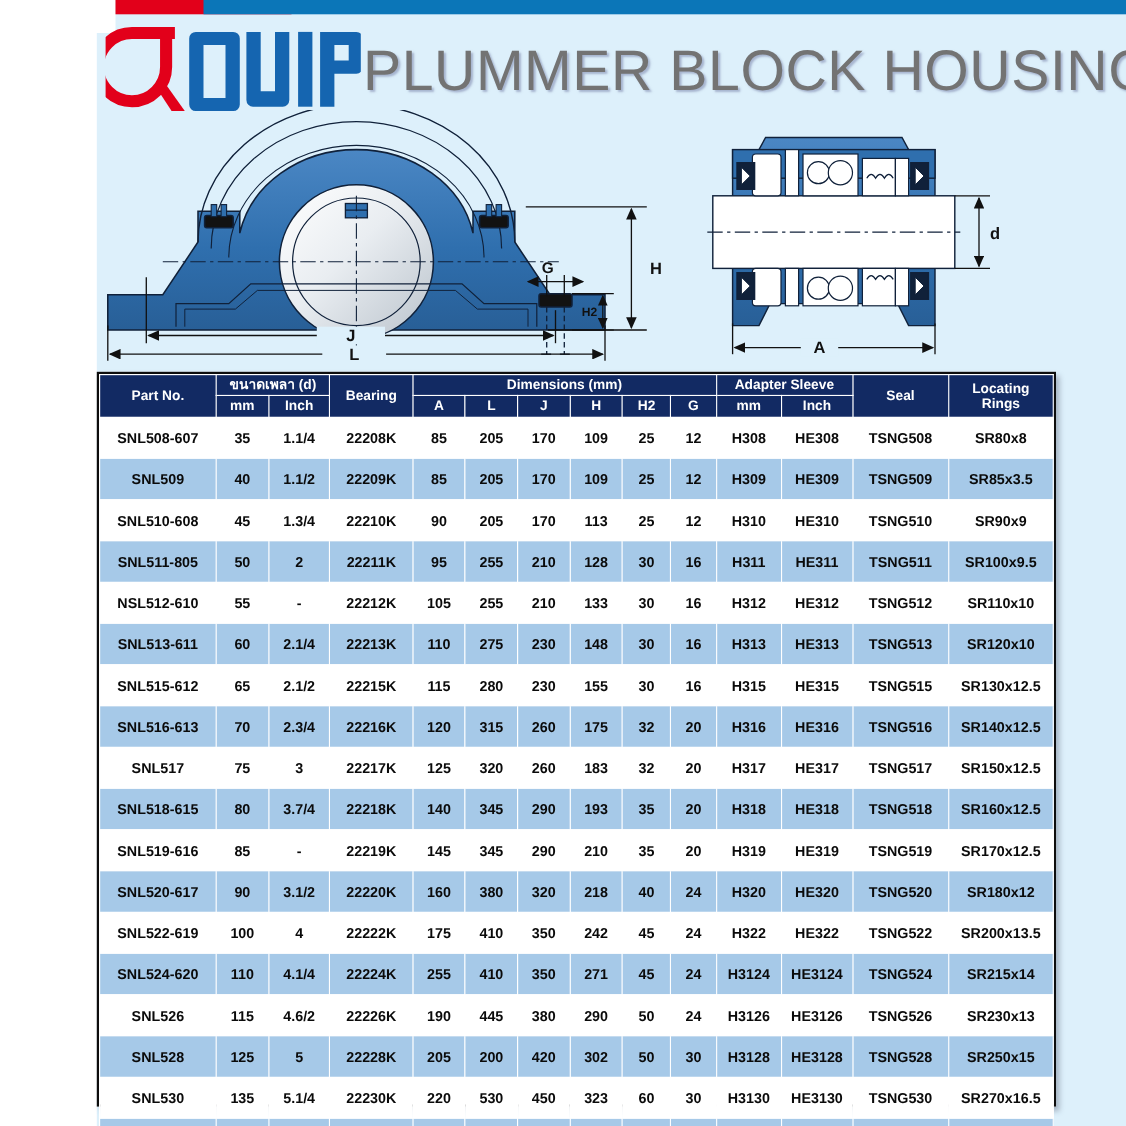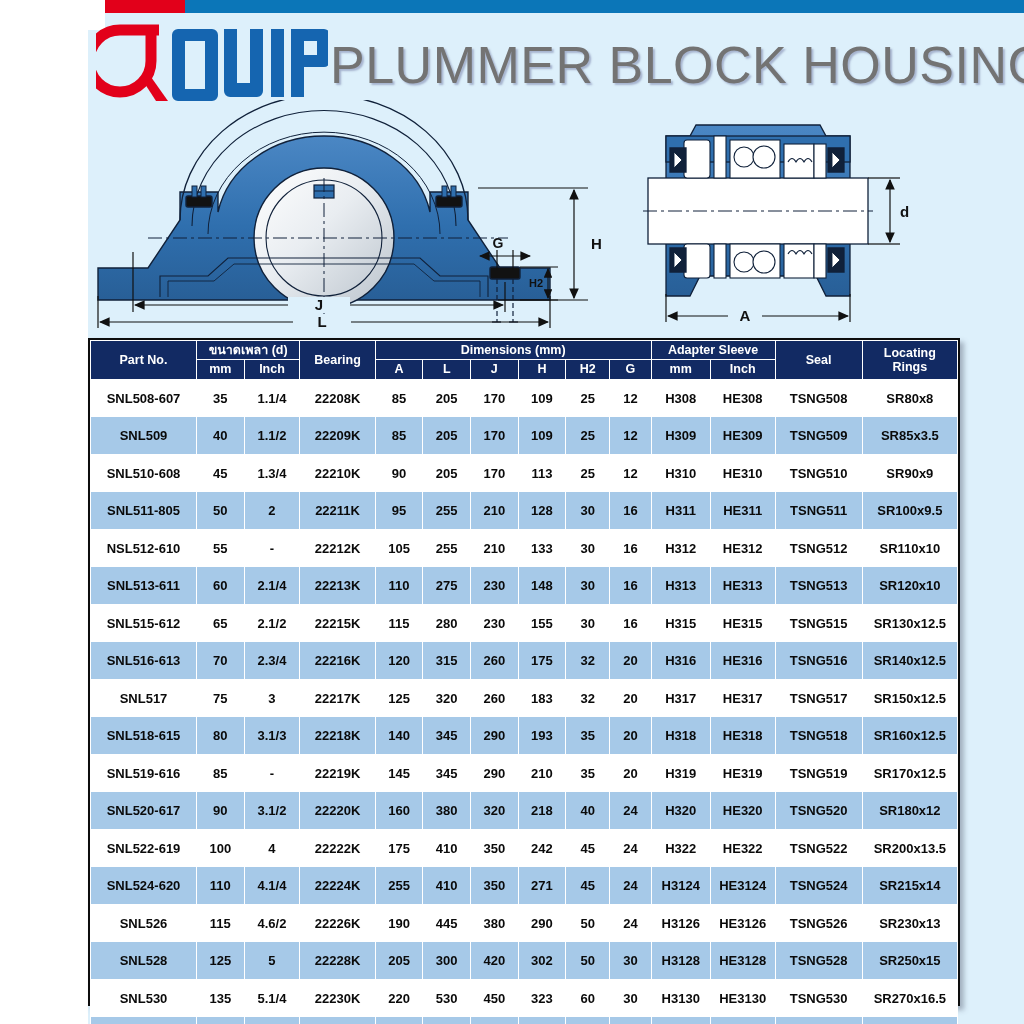--- a/index.html
+++ b/index.html
@@ -473,21 +473,21 @@
             <td>32</td>
             <td>20</td>
             <td>H317</td>
             <td>HE317</td>
             <td>TSNG517</td>
             <td>SR150x12.5</td>
           </tr>
           <tr class="alt">
             <td class="partno">SNL518-615</td>
             <td>80</td>
-            <td>3.1/3</td>
+            <td>3.7/4</td>
             <td>22218K</td>
             <td>140</td>
             <td>345</td>
             <td>290</td>
             <td>193</td>
             <td>35</td>
             <td>20</td>
             <td>H318</td>
             <td>HE318</td>
             <td>TSNG518</td>
@@ -572,21 +572,21 @@
             <td>HE3126</td>
             <td>TSNG526</td>
             <td>SR230x13</td>
           </tr>
           <tr class="alt">
             <td class="partno">SNL528</td>
             <td>125</td>
             <td>5</td>
             <td>22228K</td>
             <td>205</td>
-            <td>300</td>
+            <td>200</td>
             <td>420</td>
             <td>302</td>
             <td>50</td>
             <td>30</td>
             <td>H3128</td>
             <td>HE3128</td>
             <td>TSNG528</td>
             <td>SR250x15</td>
           </tr>
           <tr class="plain">

